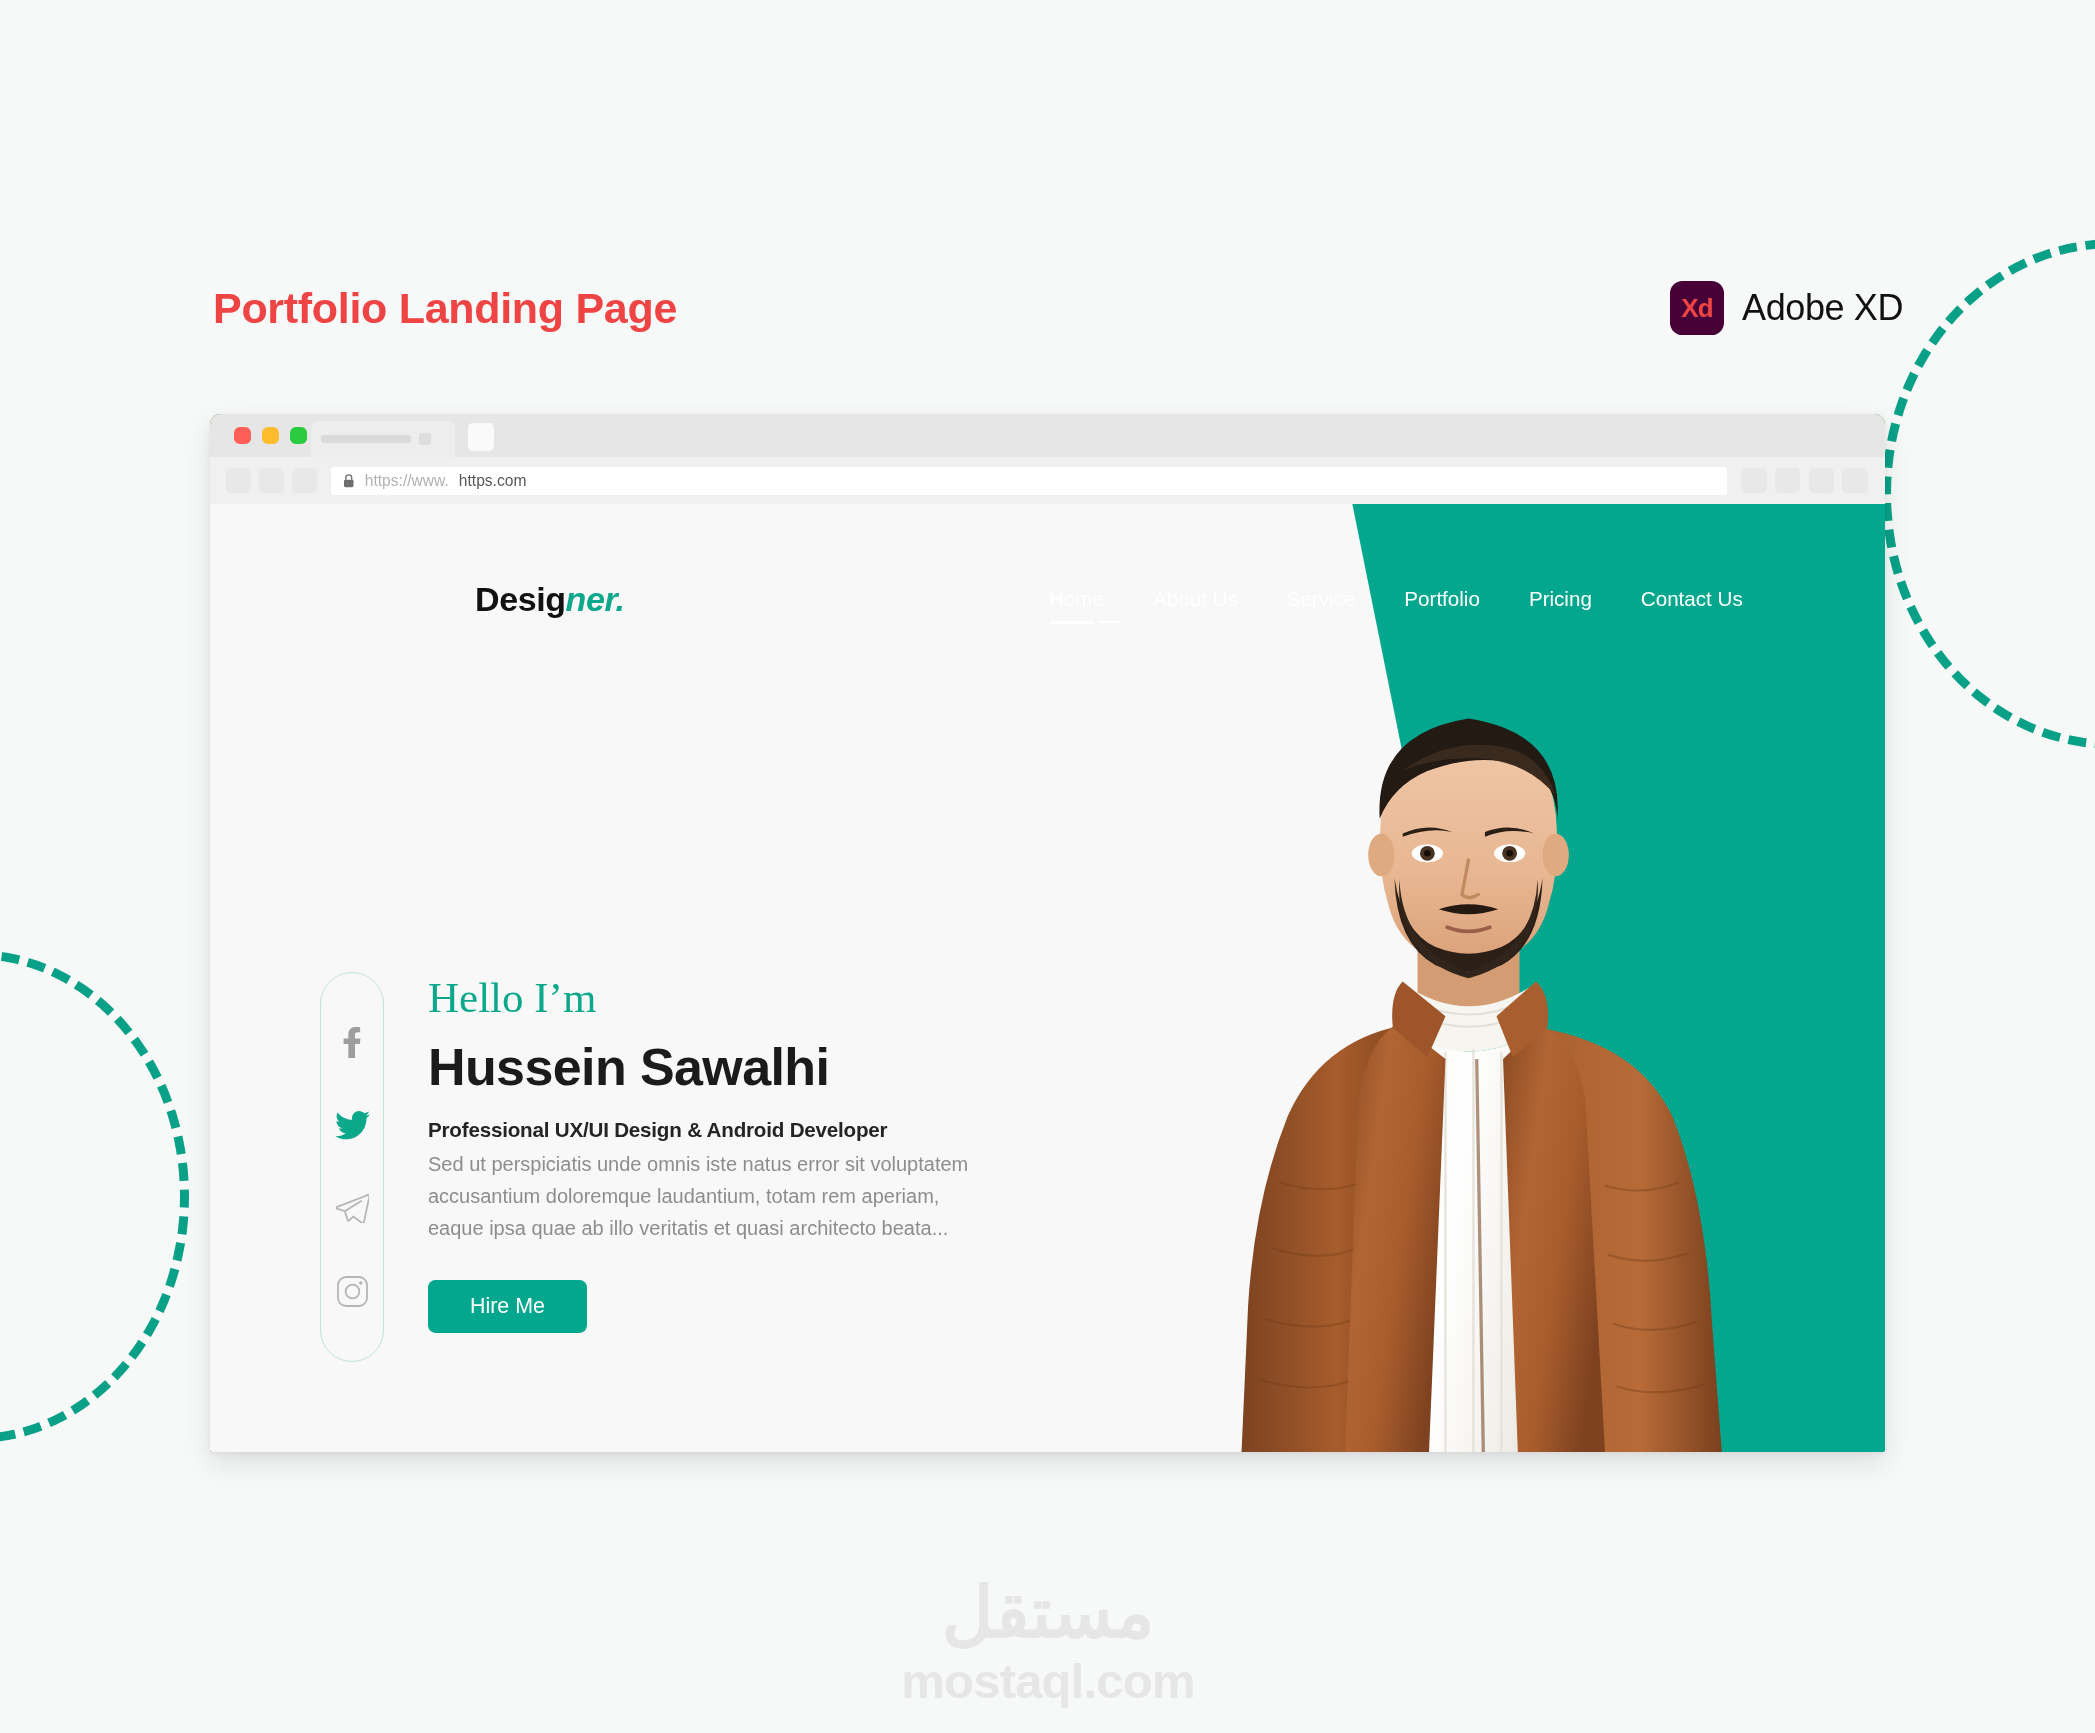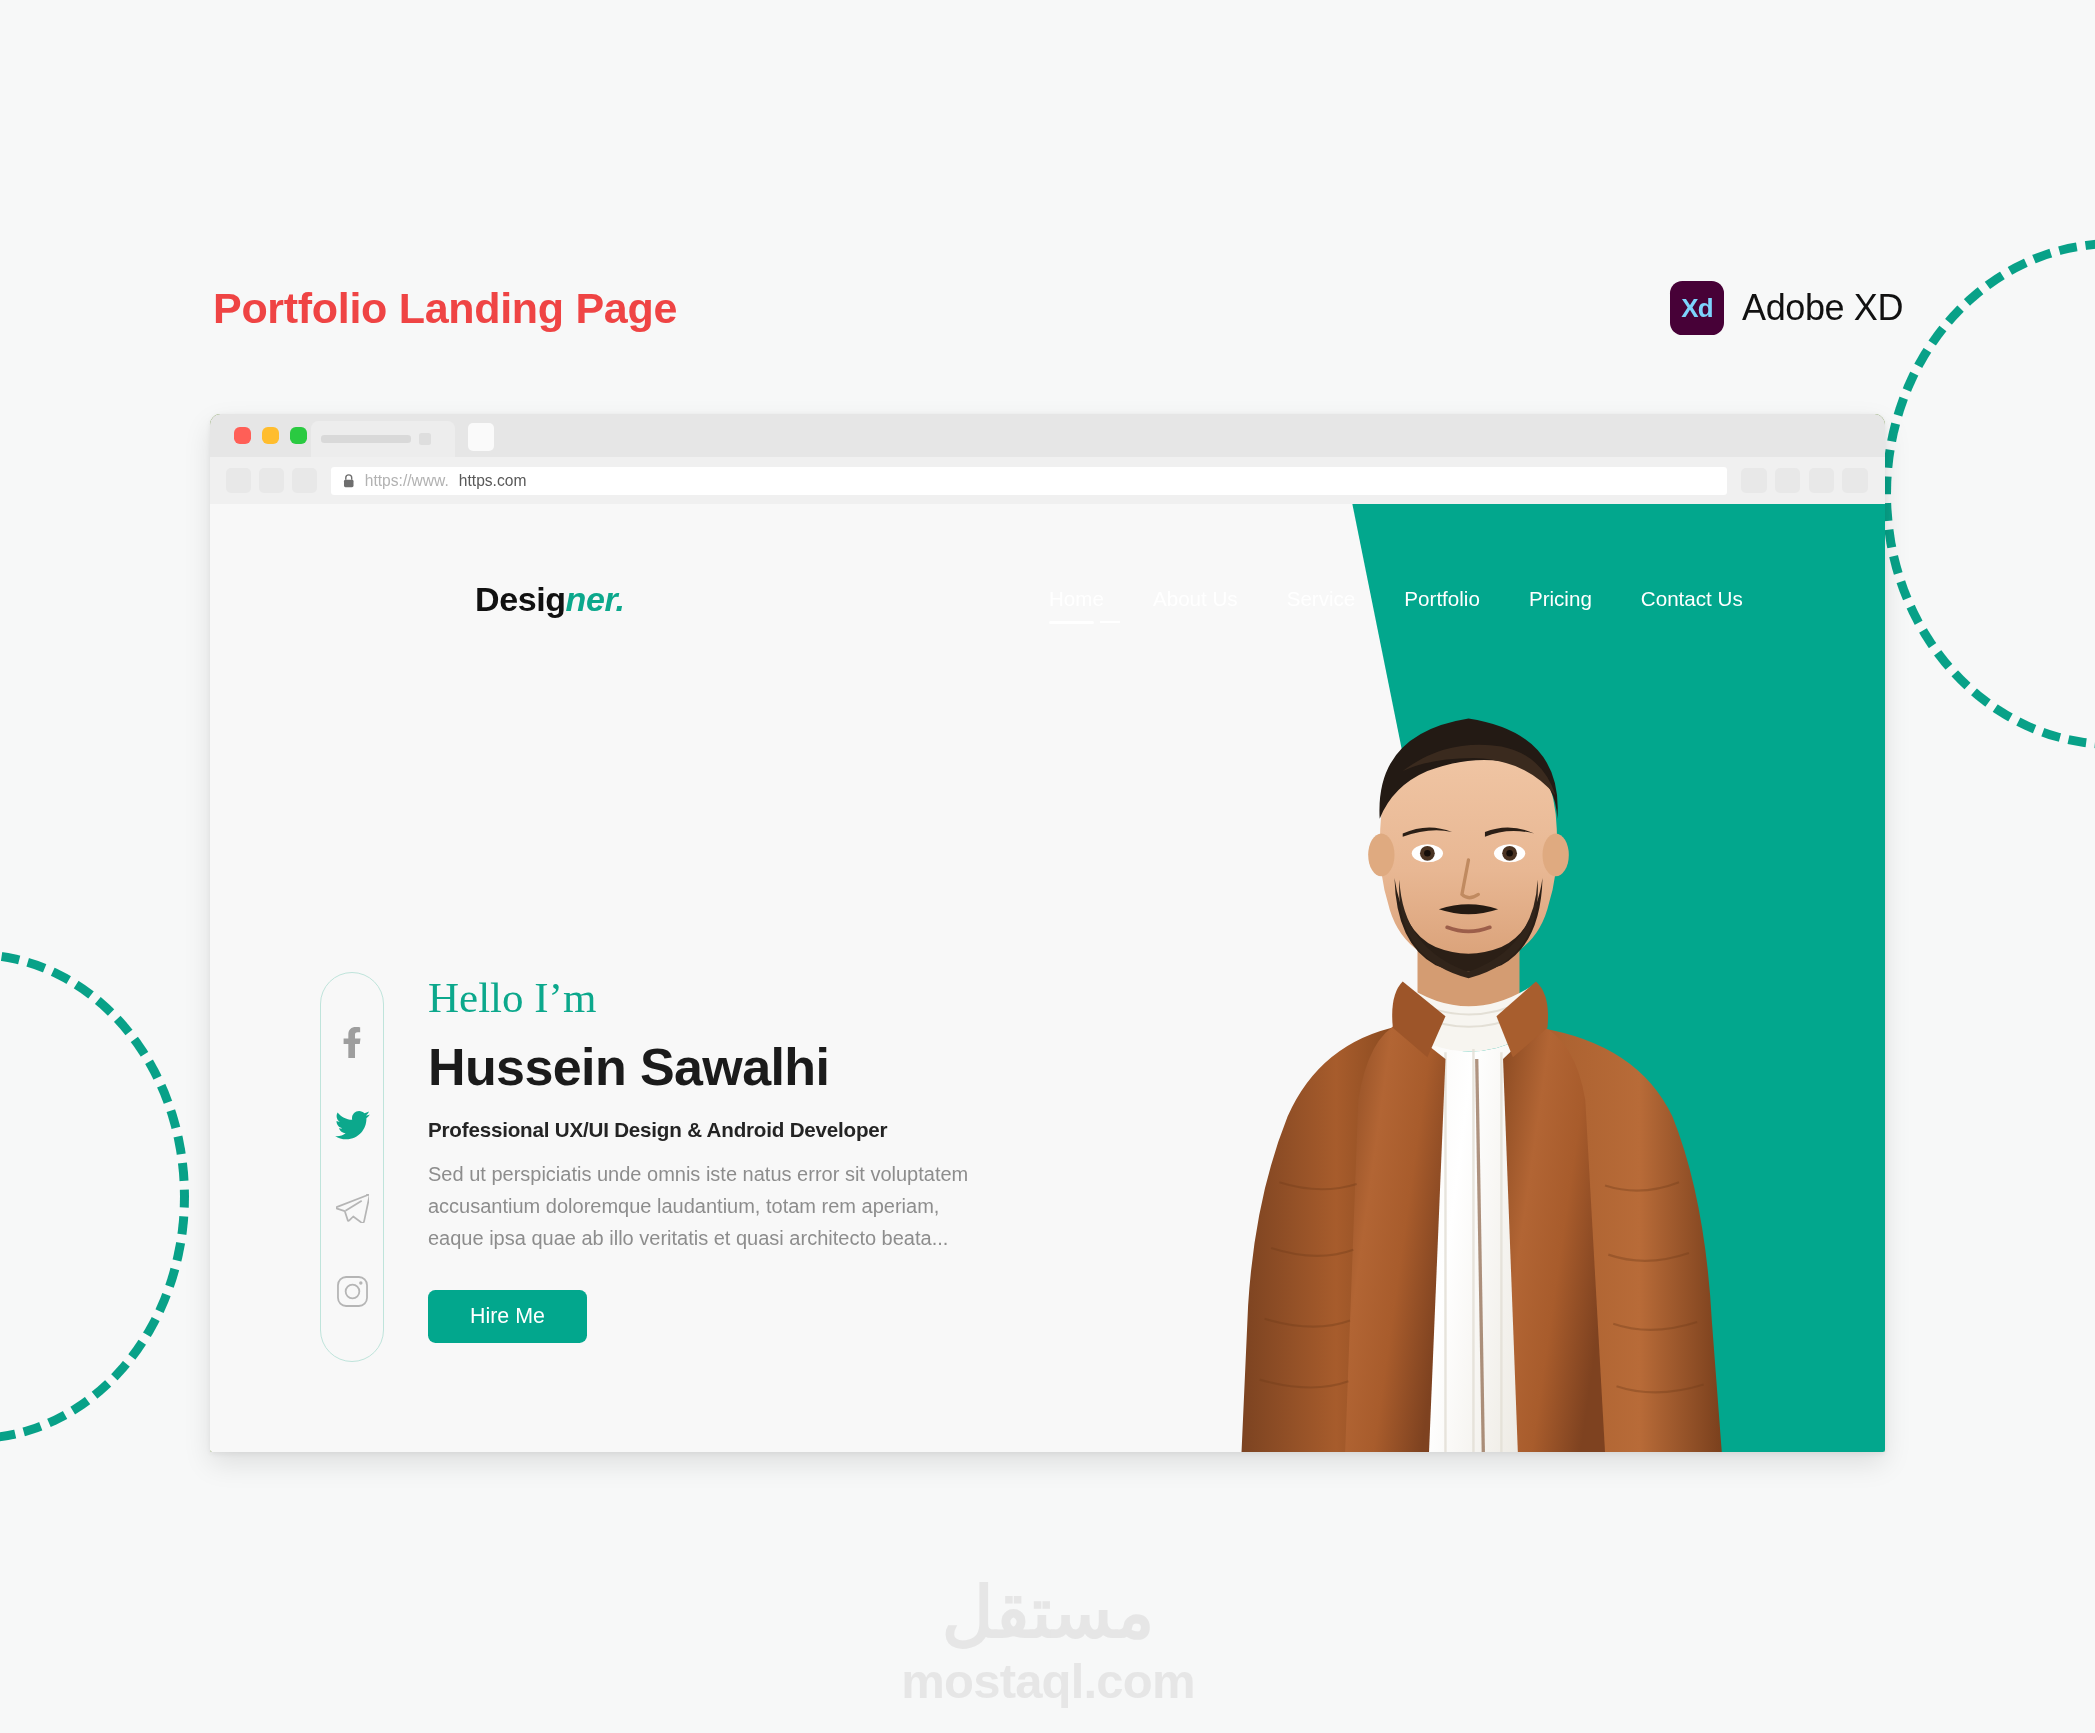--- a/index.html
+++ b/index.html
@@ -28,21 +28,21 @@
     color:#ef4444;
   }
   #xd-block {
     position:absolute; right:193px; top:281px;
     display:flex; align-items:center; gap:18px;
   }
   #xd-logo {
     width:54px; height:54px; border-radius:12.3px;
     background:#470137;
     display:flex; align-items:center; justify-content:center;
-    font-size:26px; font-weight:bold; color:#7dd3fc;
+    font-size:26px; font-weight:bold; color:#ef4444;
     letter-spacing:-0.8px;
   }
   #xd-label { font-size:36px; color:#111; letter-spacing:-0.4px; }
 
   
   #browser-card {
     position:absolute; left:210px; top:414px;
     width:1675px; height:1038px;
     border-radius:10.7px 10.7px 2.5px 2.5px;
     background:#4d7c0f;
@@ -131,21 +131,21 @@
   #hello {
     font-family:"Liberation Serif", serif;
     font-size:43px; color:#0CA88C; margin-bottom:15px;
   }
   #person-name {
     font-size:52px; font-weight:bold; color:#1B1B1B;
     letter-spacing:-0.6px; margin-bottom:20.6px;
   }
   #role {
     font-size:20.6px; font-weight:bold; color:#242424;
-    margin-bottom:16px; letter-spacing:-0.2px;
+    margin-bottom:6px; letter-spacing:-0.2px;
   }
   #bio { font-size:20px; line-height:1.62; color:#8D8D8D; margin-bottom:35px; }
   #hire-btn {
     display:inline-block;
     background:#02A78D; color:#FFFFFF;
     font-size:21.4px; padding:14px 42px; border-radius:7.4px;
     border:none; cursor:pointer; font-family:inherit;
   }
 
   

